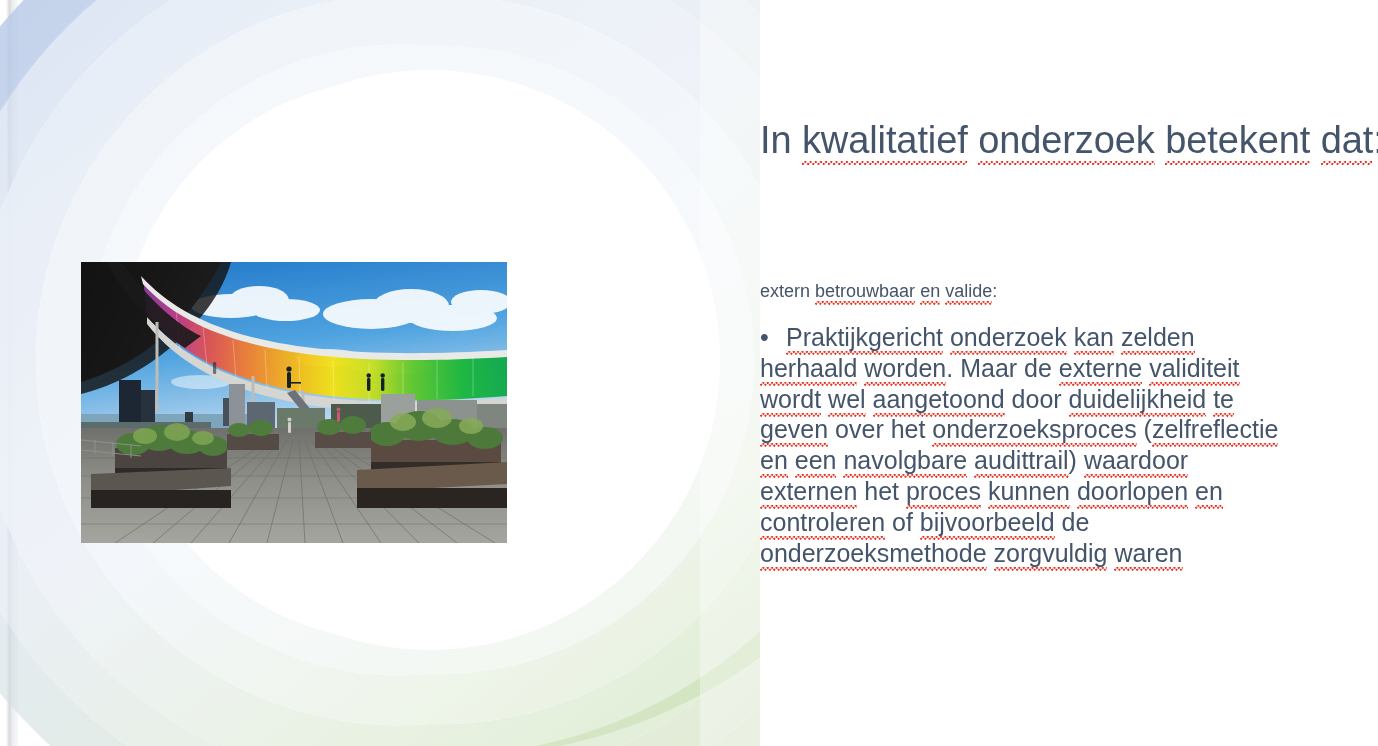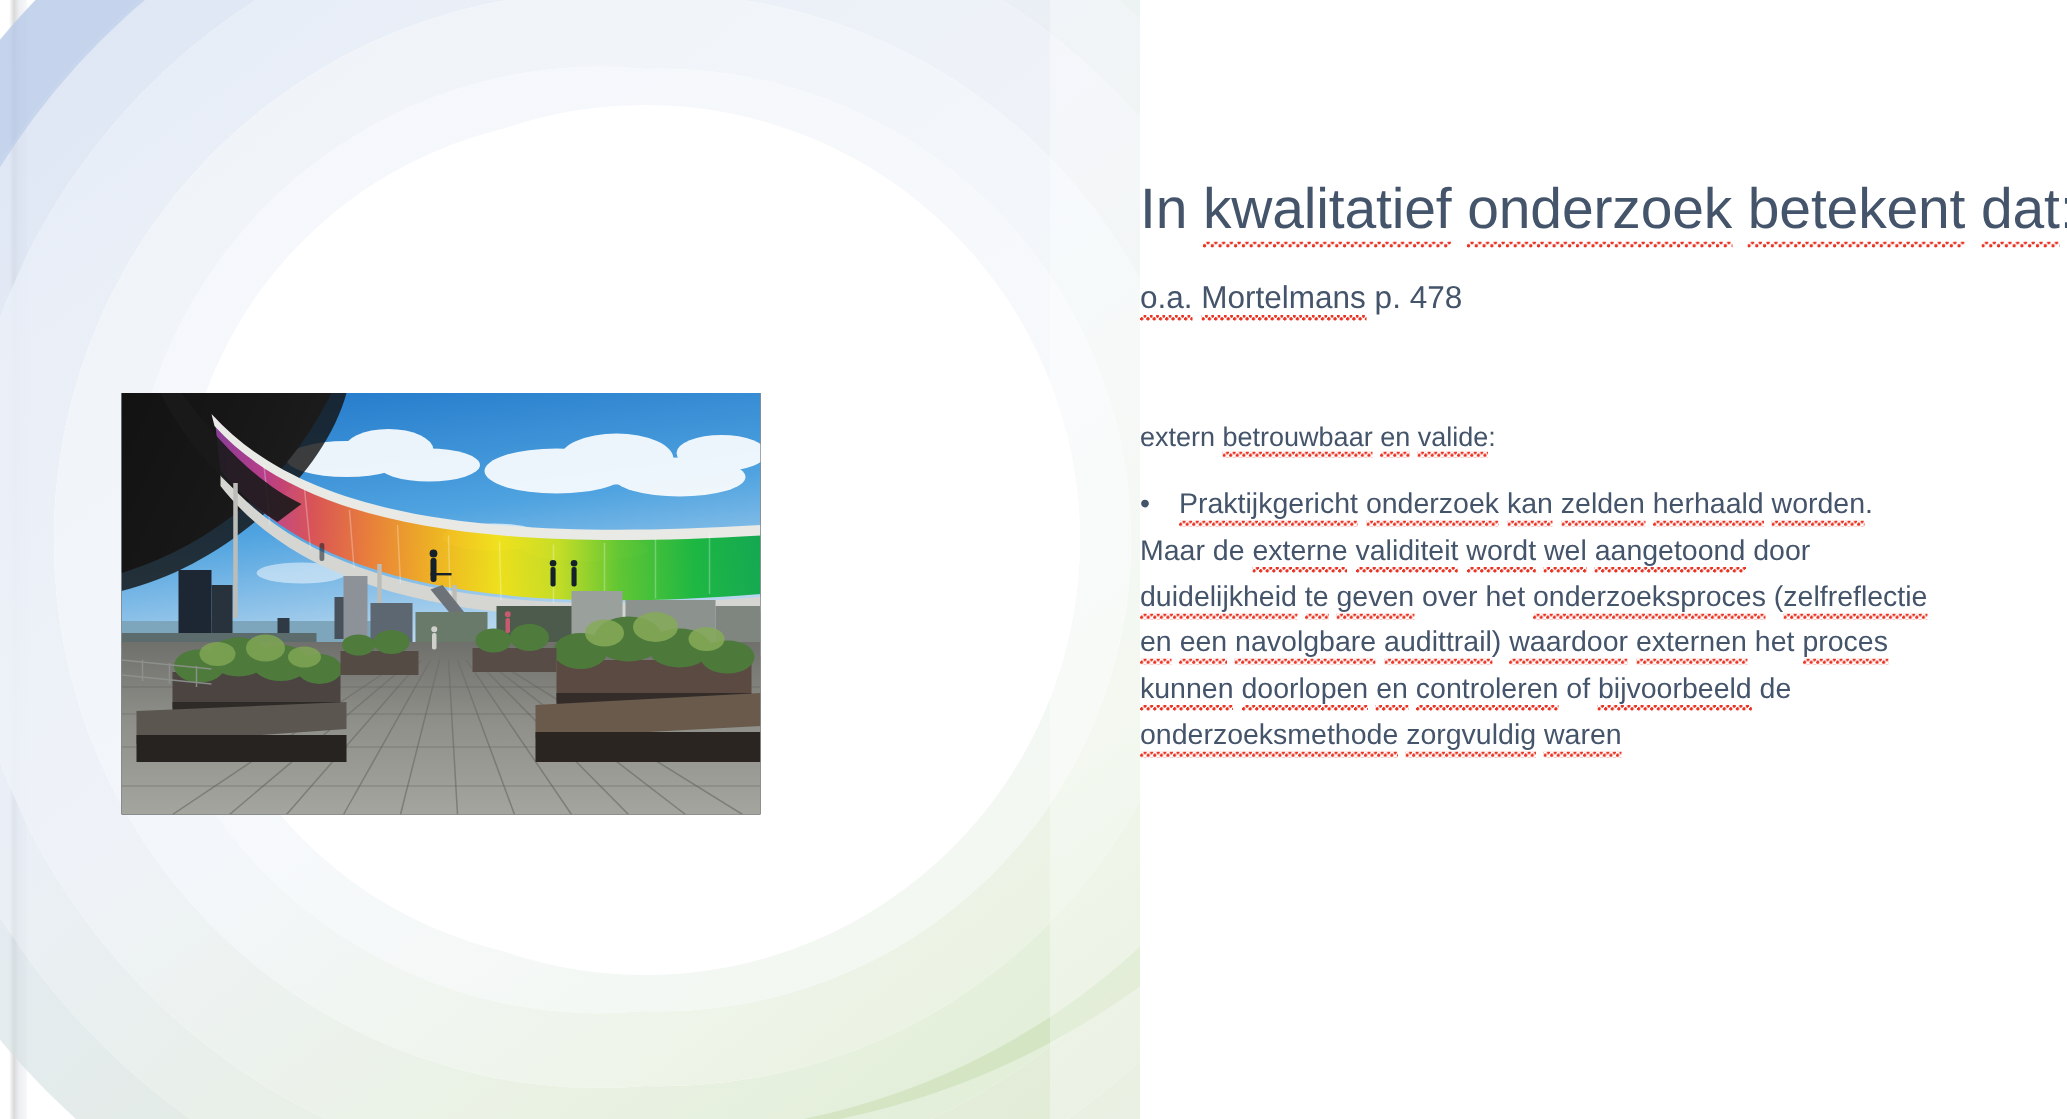--- a/index.html
+++ b/index.html
@@ -95,21 +95,21 @@
   }
   .lead-line {
     color: #44546a;
     font-size: 18px;
     line-height: 34px;
     margin-bottom: 14px;
     white-space: nowrap;
   }
   .bullet-para {
     color: #44546a;
-    font-size: 19px;
+    font-size: 25px;
     line-height: 30.8px;
     text-indent: 0;
   }
   .bullet-dot {
     display: inline-block;
     width: 26px;
   }
 
   
   .sp {
@@ -434,21 +434,20 @@
           <line x1="50" y1="182" x2="50" y2="196"></line>
         </g>
       </g>
     </svg>
   </div>
 
   <div class="text-col">
 
     <div class="title-block">
       <div class="title-line">In <span class="sp">kwalitatief</span> <span class="sp">onderzoek</span> <span class="sp">betekent</span> <span class="sp">dat</span>:</div>
-      <div class="subtitle-line"><span class="sp">o.a.</span> <span class="sp">Mortelmans</span> p. 478</div>
     </div>
 
     <div class="body-block">
       <div class="lead-line">extern <span class="sp">betrouwbaar</span> <span class="sp">en</span> <span class="sp">valide</span>:</div>
       <div class="bullet-para">
         <span class="bullet-dot">•</span><span><span class="sp">Praktijkgericht</span> <span class="sp">onderzoek</span> <span class="sp">kan</span> <span class="sp">zelden</span> <span class="sp">herhaald</span> <span class="sp">worden</span>. Maar de <span class="sp">externe</span> <span class="sp">validiteit</span> <span class="sp">wordt</span> <span class="sp">wel</span> <span class="sp">aangetoond</span> door <span class="sp">duidelijkheid</span> <span class="sp">te</span> <span class="sp">geven</span> over het <span class="sp">onderzoeksproces</span> (<span class="sp">zelfreflectie</span> <span class="sp">en</span> <span class="sp">een</span> <span class="sp">navolgbare</span> <span class="sp">audittrail</span>) <span class="sp">waardoor</span> <span class="sp">externen</span> het <span class="sp">proces</span> <span class="sp">kunnen</span> <span class="sp">doorlopen</span> <span class="sp">en</span> <span class="sp">controleren</span> of <span class="sp">bijvoorbeeld</span> de <span class="sp">onderzoeksmethode</span> <span class="sp">zorgvuldig</span> <span class="sp">waren</span></span>
       </div>
     </div>
 
   </div>

